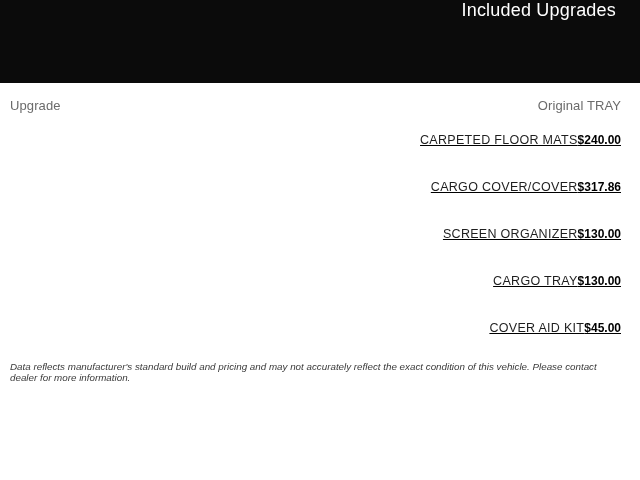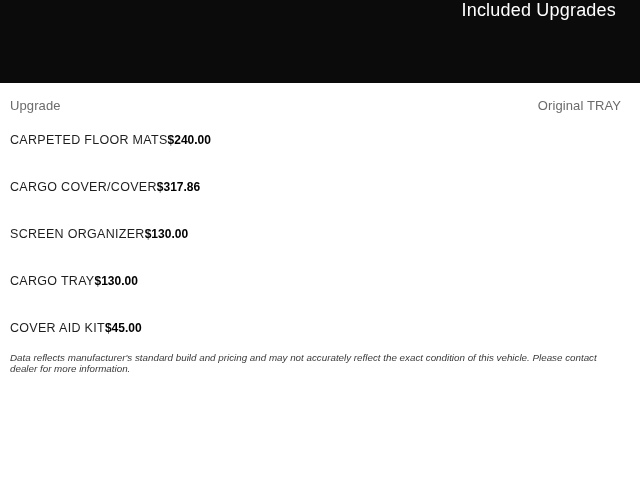--- a/index.html
+++ b/index.html
@@ -37,37 +37,38 @@
     justify-content: space-between;
     align-items: center;
     margin-top: 12px;
     height: 21px;
     font-size: 13px;
     color: #6b6b6b;
     letter-spacing: 0.1px;
   }
   .upgrade-row {
     display: flex;
-    justify-content: flex-start;
+    justify-content: flex-end;
     align-items: center;
     height: 47px;
+    text-decoration: underline;
   }
   .upgrade-name {
     font-size: 12.5px;
     color: #1e1e1e;
     letter-spacing: 0.3px;
   }
   .upgrade-price {
     font-size: 12px;
     font-weight: 700;
     color: #000000;
   }
   .disclaimer {
     padding: 0 19px 0 10px;
-    margin-top: 1px;
+    margin-top: 10px;
     font-size: 9.8px;
     line-height: 11px;
     font-style: italic;
     color: #3a3a3a;
   }
 </style>
 </head>
 <body>
 
 <div class="page">

